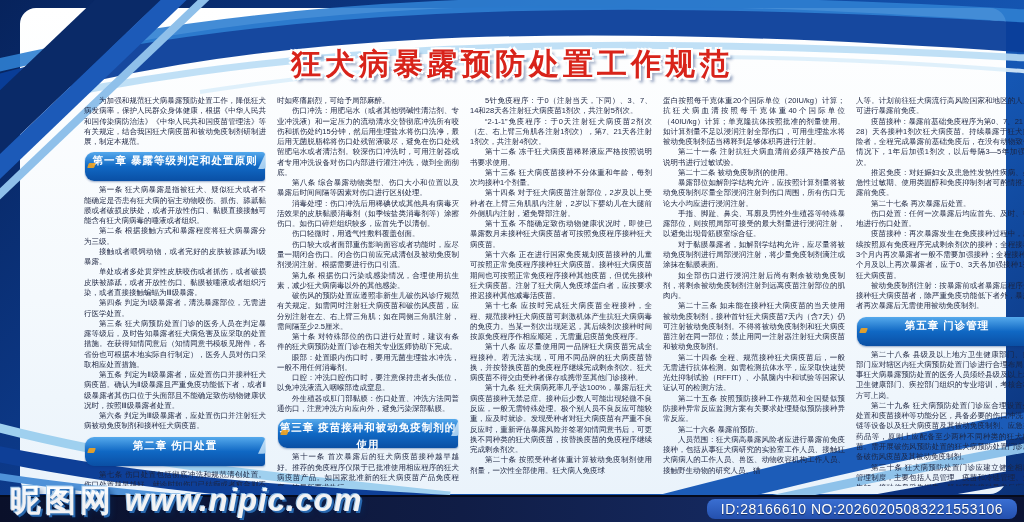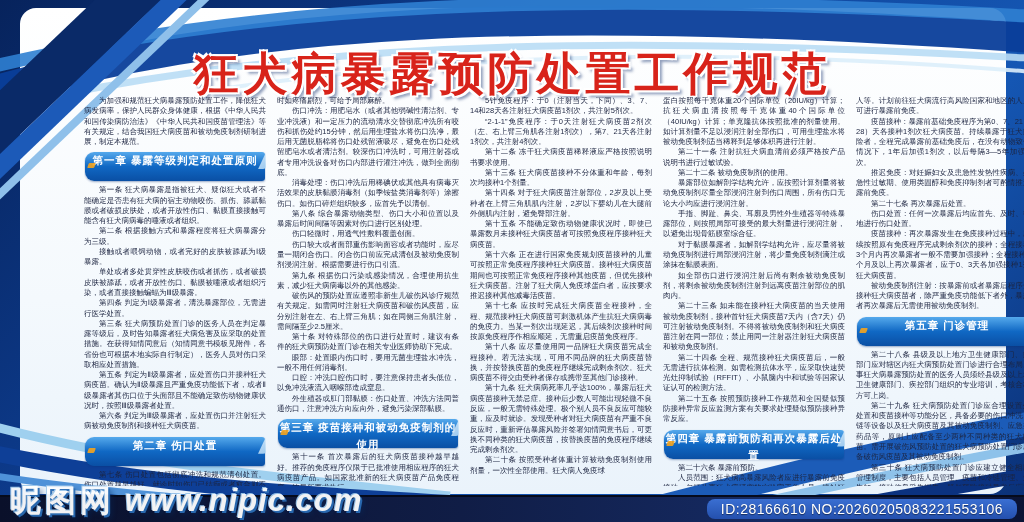--- a/index.html
+++ b/index.html
@@ -6,21 +6,21 @@
   html,body { width:1024px; height:522px; overflow:hidden;
     font-family:"Liberation Sans", sans-serif; }
   .poster { position:relative; width:1024px; height:522px;
     background:linear-gradient(135deg,#07235c 0%,#0d3c8e 35%,#1557b4 70%,#0a2f74 100%);
     overflow:hidden; }
   .panel { position:absolute; left:20px; top:8px; width:986px; height:486px;
     background:linear-gradient(180deg,#ffffff 0%,#f4f9fd 60%,#eaf3fb 100%);
     border-radius:16px; z-index:0; }
   svg.deco { position:absolute; left:0; top:0; z-index:1; pointer-events:none; }
   .title { position:absolute; left:0; top:44px; width:100%; text-align:center; z-index:2;
-    font-size:45px; font-weight:900; letter-spacing:4px; color:#d8231a;
+    font-size:30px; font-weight:900; letter-spacing:4px; color:#d8231a;
     text-shadow:-2px -2px 0 #fff, 2px -2px 0 #fff, -2px 2px 0 #fff, 2px 2px 0 #fff,
       4px 4px 3px rgba(8,40,105,.45); }
   .columns { position:absolute; left:36px; top:96px; width:954px; height:390px;
     display:flex; gap:11px; z-index:2;margin-left:48px; }
   .col { flex:1 1 0; overflow:hidden; color:#1c2440; font-size:7.5px; line-height:1.37;
     text-align:justify; }
   .para { text-indent:2em; margin:0; }
   .para.cont { text-indent:0; }
   .chapter-header { position:relative; margin:5px 1px 4px 1px; height:29px; line-height:17px;
     text-align:center; color:#ffffff; font-weight:bold; font-size:10.5px; letter-spacing:1px;
@@ -85,22 +85,22 @@
         <p class="para">第四条 判定为Ⅰ级暴露者，清洗暴露部位，无需进行医学处置。</p>
         <p class="para">第三条 狂犬病预防处置门诊的医务人员在判定暴露等级后，及时告知暴露者狂犬病危害及应采取的处置措施。在获得知情同意后（知情同意书模板见附件，各省份也可根据本地实际自行制定），医务人员对伤口采取相应处置措施。</p>
         <p class="para">第五条 判定为Ⅱ级暴露者，应处置伤口并接种狂犬病疫苗。确认为Ⅱ级暴露且严重免疫功能低下者，或者Ⅱ级暴露者其伤口位于头面部且不能确定致伤动物健康状况时，按照Ⅲ级暴露者处置。</p>
         <p class="para">第六条 判定为Ⅲ级暴露者，应处置伤口并注射狂犬病被动免疫制剂和接种狂犬病疫苗。</p>
         <div class="chapter-header">第二章 伤口处置</div>
         <p class="para">第七条 伤口处置包括彻底冲洗和规范清创处置。伤口处置越早越好，就诊时如伤口已结痂或者愈合则不主张进行伤口处置。冲洗或者清创</p>
       </div>
     <div class="col">
         <p class="para cont">时如疼痛剧烈，可给予局部麻醉。</p>
         <p class="para">伤口冲洗：用肥皂水（或者其他弱碱性清洁剂、专业冲洗液）和一定压力的流动清水交替彻底冲洗所有咬伤和抓伤处约15分钟，然后用生理盐水将伤口洗净，最后用无菌脱脂棉将伤口处残留液吸尽，避免在伤口处残留肥皂水或者清洁剂。较深伤口冲洗时，可用注射器或者专用冲洗设备对伤口内部进行灌注冲洗，做到全面彻底。</p>
+        <p class="para">第八条 综合暴露动物类型、伤口大小和位置以及暴露后时间间隔等因素对伤口进行区别处理。</p>
         <p class="para">消毒处理：伤口冲洗后用稀碘伏或其他具有病毒灭活效果的皮肤黏膜消毒剂（如季铵盐类消毒剂等）涂擦伤口。如伤口碎烂组织较多，应首先予以清创。</p>
-        <p class="para">第八条 综合暴露动物类型、伤口大小和位置以及暴露后时间间隔等因素对伤口进行区别处理。</p>
         <p class="para">伤口轻微时，用透气性敷料覆盖创面。</p>
         <p class="para">伤口较大或者面部重伤影响面容或者功能时，应尽量一期闭合伤口。闭合伤口前应完成清创及被动免疫制剂浸润注射。根据需要进行伤口引流。</p>
         <p class="para">第九条 根据伤口污染或感染情况，合理使用抗生素，减少狂犬病病毒以外的其他感染。</p>
         <p class="para">破伤风的预防处置应遵照非新生儿破伤风诊疗规范有关规定。如需同时注射狂犬病疫苗和破伤风疫苗，应分别注射在左、右上臂三角肌；如在同侧三角肌注射，需间隔至少2.5厘米。</p>
         <p class="para">第十条 对特殊部位的伤口进行处置时，建议有条件的狂犬病预防处置门诊在相关专业医师协助下完成。</p>
         <p class="para">眼部：处置眼内伤口时，要用无菌生理盐水冲洗，一般不用任何消毒剂。</p>
         <p class="para">口腔：冲洗口腔伤口时，要注意保持患者头低位，以免冲洗液流入咽喉部造成窒息。</p>
         <p class="para">外生殖器或肛门部黏膜：伤口处置、冲洗方法同普通伤口，注意冲洗方向应向外，避免污染深部黏膜。</p>
         <div class="chapter-header">第三章 疫苗接种和被动免疫制剂的使用</div>
         <p class="para">第十一条 首次暴露后的狂犬病疫苗接种越早越好。推荐的免疫程序仅限于已批准使用相应程序的狂犬病疫苗产品。如国家批准新的狂犬病疫苗产品免疫程序，按最新要求执行。</p>
@@ -122,21 +122,20 @@
         <p class="para cont">蛋白按照每千克体重20个国际单位（20IU/kg）计算；抗狂犬病血清按照每千克体重40个国际单位（40IU/kg）计算；单克隆抗体按照批准的剂量使用。如计算剂量不足以浸润注射全部伤口，可用生理盐水将被动免疫制剂适当稀释到足够体积再进行注射。</p>
         <p class="para">第二十一条 注射抗狂犬病血清前必须严格按产品说明书进行过敏试验。</p>
         <p class="para">第二十二条 被动免疫制剂的使用。</p>
         <p class="para">暴露部位如解剖学结构允许，应按照计算剂量将被动免疫制剂尽量全部浸润注射到伤口周围，所有伤口无论大小均应进行浸润注射。</p>
         <p class="para">手指、脚趾、鼻尖、耳廓及男性外生殖器等特殊暴露部位，则按照局部可接受的最大剂量进行浸润注射，以避免出现骨筋膜室综合征。</p>
         <p class="para">对于黏膜暴露者，如解剖学结构允许，应尽量将被动免疫制剂进行局部浸润注射，将少量免疫制剂滴注或涂抹在黏膜表面。</p>
         <p class="para">如全部伤口进行浸润注射后尚有剩余被动免疫制剂，将剩余被动免疫制剂注射到远离疫苗注射部位的肌肉内。</p>
         <p class="para">第二十三条 如未能在接种狂犬病疫苗的当天使用被动免疫制剂，接种首针狂犬病疫苗7天内（含7天）仍可注射被动免疫制剂。不得将被动免疫制剂和狂犬病疫苗注射在同一部位；禁止用同一注射器注射狂犬病疫苗和被动免疫制剂。</p>
         <p class="para">第二十四条 全程、规范接种狂犬病疫苗后，一般无需进行抗体检测。如需检测抗体水平，应采取快速荧光灶抑制试验（RFFIT）、小鼠脑内中和试验等国家认证认可的检测方法。</p>
         <p class="para">第二十五条 按照预防接种工作规范和全国疑似预防接种异常反应监测方案有关要求处理疑似预防接种异常反应。</p>
-        <div class="chapter-header">第四章 暴露前预防和再次暴露后处置</div>
         <p class="para">第二十六条 暴露前预防。</p>
         <p class="para">人员范围：狂犬病高暴露风险者应进行暴露前免疫接种，包括从事狂犬病研究的实验室工作人员、接触狂犬病病人的工作人员、兽医、动物收容机构工作人员、接触野生动物的研究人员、猎</p>
       </div>
     <div class="col">
         <p class="para cont">人等。计划前往狂犬病流行高风险国家和地区的人员也可进行暴露前免疫。</p>
         <p class="para">疫苗接种：暴露前基础免疫程序为第0、7、21（或28）天各接种1剂次狂犬病疫苗。持续暴露于狂犬病风险者，全程完成暴露前基础免疫后，在没有动物致伤的情况下，1年后加强1剂次，以后每隔3—5年加强1剂次。</p>
         <p class="para">推迟免疫：对妊娠妇女及患急性发热性疾病、处于急性过敏期、使用类固醇和免疫抑制剂者可酌情推迟暴露前免疫。</p>
         <p class="para">第二十七条 再次暴露后处置。</p>
         <p class="para">伤口处置：任何一次暴露后均应首先、及时、彻底地进行伤口处置。</p>
         <p class="para">疫苗接种：再次暴露发生在免疫接种过程中，应继续按照原有免疫程序完成剩余剂次的接种；全程接种后3个月内再次暴露者一般不需要加强接种；全程接种后3个月及以上再次暴露者，应于0、3天各加强接种1剂次狂犬病疫苗。</p>

